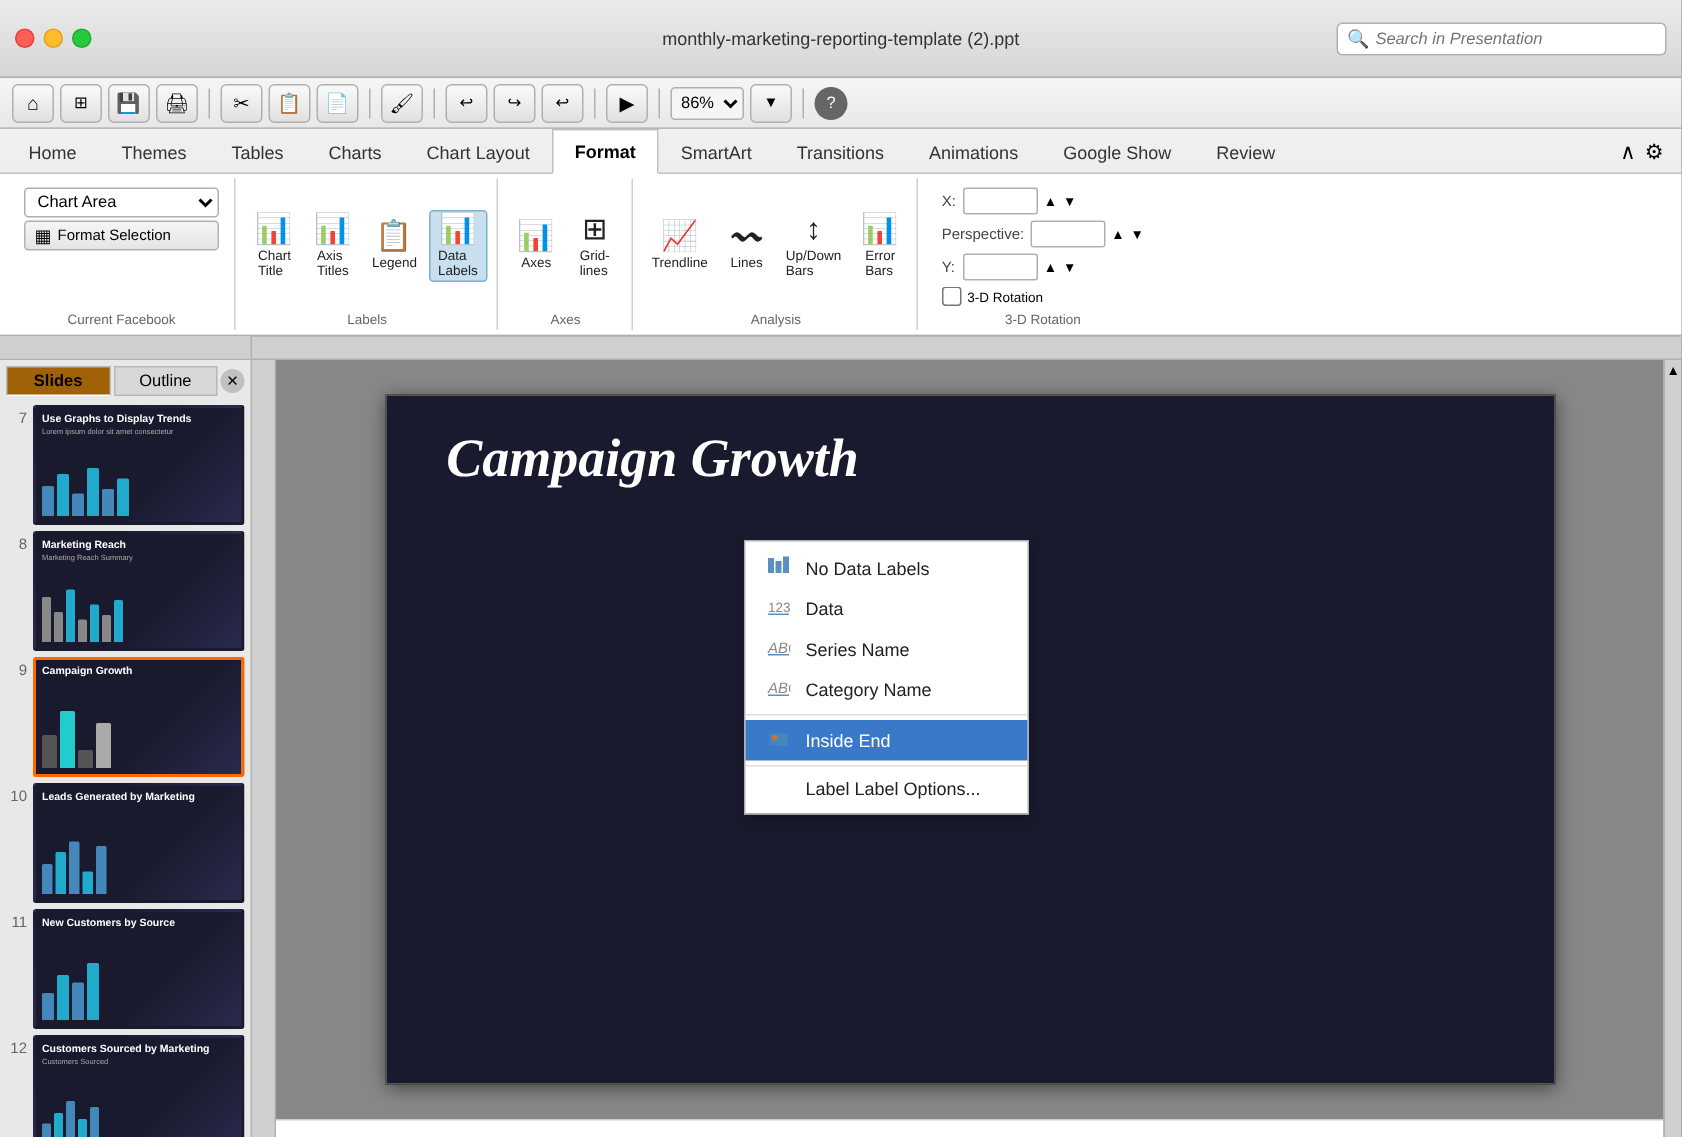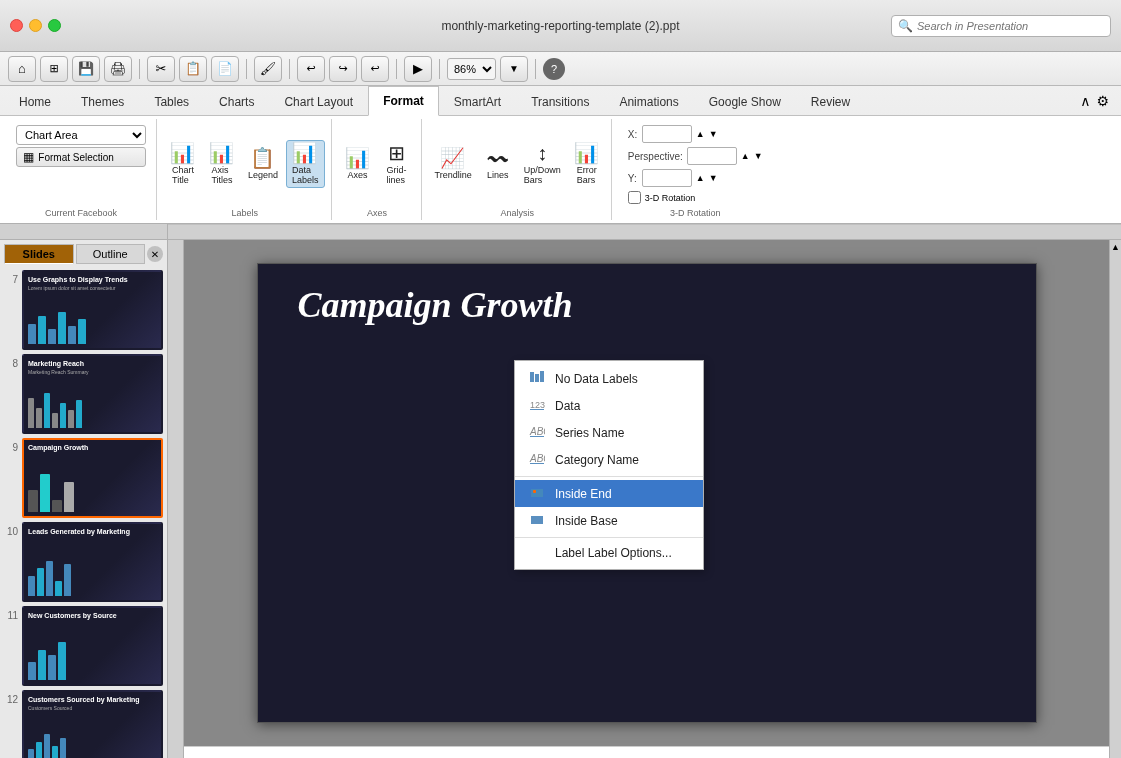--- a/index.html
+++ b/index.html
@@ -167,21 +167,21 @@
     }
 
     .notes-area {
       height: 40px; background: #fff; border-top: 1px solid #ccc;
       display: flex; align-items: center; padding: 0 12px;
       font-size: 12px; color: #999;
     }
 
     
     .dropdown-menu {
-      position: absolute; top: 120px; left: 330px; z-index: 1000;
+      position: absolute; top: 120px; left: 312px; z-index: 1000;
       background: #fff; border: 1px solid #b0b0b0;
       box-shadow: 2px 3px 8px rgba(0,0,0,0.25);
       width: 190px; padding: 4px 0;
     }
     .menu-item {
       display: flex; align-items: center; gap: 8px;
       padding: 5px 12px; font-size: 12px; color: #222; cursor: pointer;
     }
     .menu-item.highlighted { background: #3a78c9; color: #fff; }
     .menu-item-icon { font-size: 14px; width: 20px; text-align: center; }
@@ -566,28 +566,20 @@
             <div class="menu-sep"></div>
             <div class="menu-item highlighted">
               <span class="menu-item-icon">
                 <svg width="16" height="14" viewBox="0 0 16 14">
                     <rect x="2" y="4" width="12" height="8" fill="#4488bb"></rect>
                     <rect x="4" y="5" width="3" height="3" fill="#ff6600" rx="1"></rect>
                   </svg>
               </span>
               <span>Inside End</span>
             </div>
-            <div class="menu-item">
-              <span class="menu-item-icon">
-                <svg width="16" height="14" viewBox="0 0 16 14">
-                    <rect x="2" y="4" width="12" height="8" fill="#5a8fc0"></rect>
-                  </svg>
-              </span>
-              <span>Inside Base</span>
-            </div>
             <div class="menu-sep"></div>
             <div class="menu-item">
               <span class="menu-item-icon"></span>
               <span>Label Label Options...</span>
             </div>
           </div>
         </div>
 
         <div class="notes-area">
           <span>Click to add notes</span>

